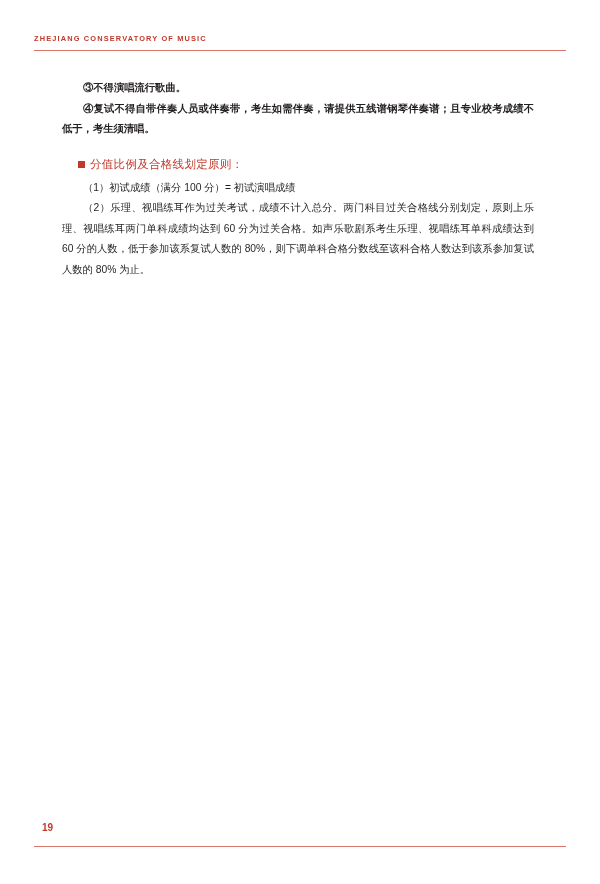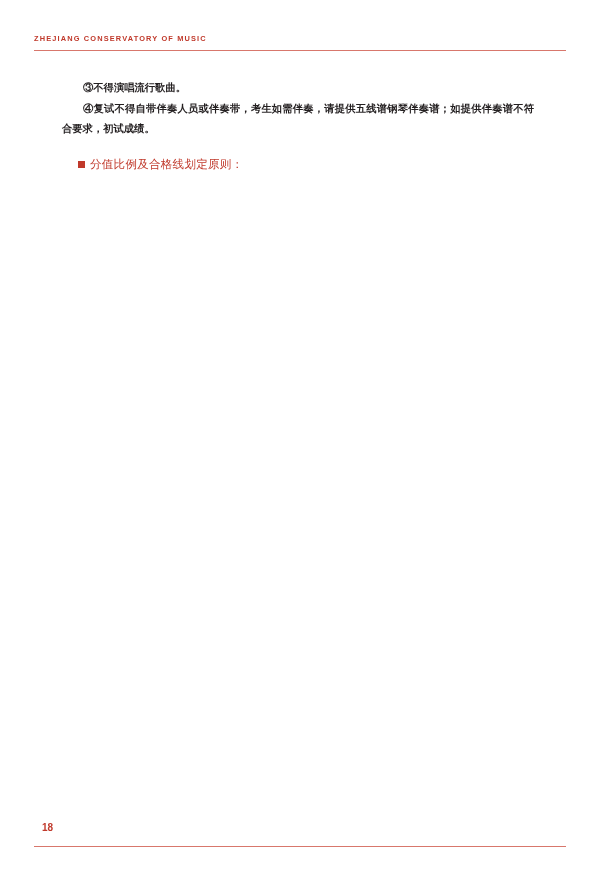--- a/index.html
+++ b/index.html
@@ -112,26 +112,28 @@
 <div class="page">
 
   <div class="header">
     <div class="header-title">ZHEJIANG CONSERVATORY OF MUSIC</div>
   </div>
   <div class="header-rule"></div>
 
   <div class="content">
 
     <p class="para bold indent-list">③不得演唱流行歌曲。</p>
-    <p class="para bold indent-list">④复试不得自带伴奏人员或伴奏带，考生如需伴奏，请提供五线谱钢琴伴奏谱；如提供伴奏谱不符合要求，初试成绩。</p>
+    <p class="para bold indent-list">④复试不得自带伴奏人员或伴奏带，考生如需伴奏，请提供五线谱钢琴伴奏谱；且专业校考成绩不低于，考生须清唱。</p>
 
     <div class="section-head">
       <span class="section-marker"></span>
       <span class="section-title">分值比例及合格线划定原则：</span>
     </div>
 
+    <p class="para indent-list">（1）初试成绩（满分 100 分）= 初试演唱成绩</p>
+    <p class="para indent-list">（2）乐理、视唱练耳作为过关考试，成绩不计入总分。两门科目过关合格线分别划定，原则上乐理、视唱练耳两门单科成绩均达到 60 分为过关合格。如声乐歌剧系考生乐理、视唱练耳单科成绩达到 60 分的人数，低于参加该系复试人数的 80%，则下调单科合格分数线至该科合格人数达到该系参加复试人数的 80% 为止。</p>
 
   </div>
 
   <div class="footer-rule"></div>
-  <div class="page-number">18</div>
+  <div class="page-number">19</div>
 
 </div>
 
 </body></html>

